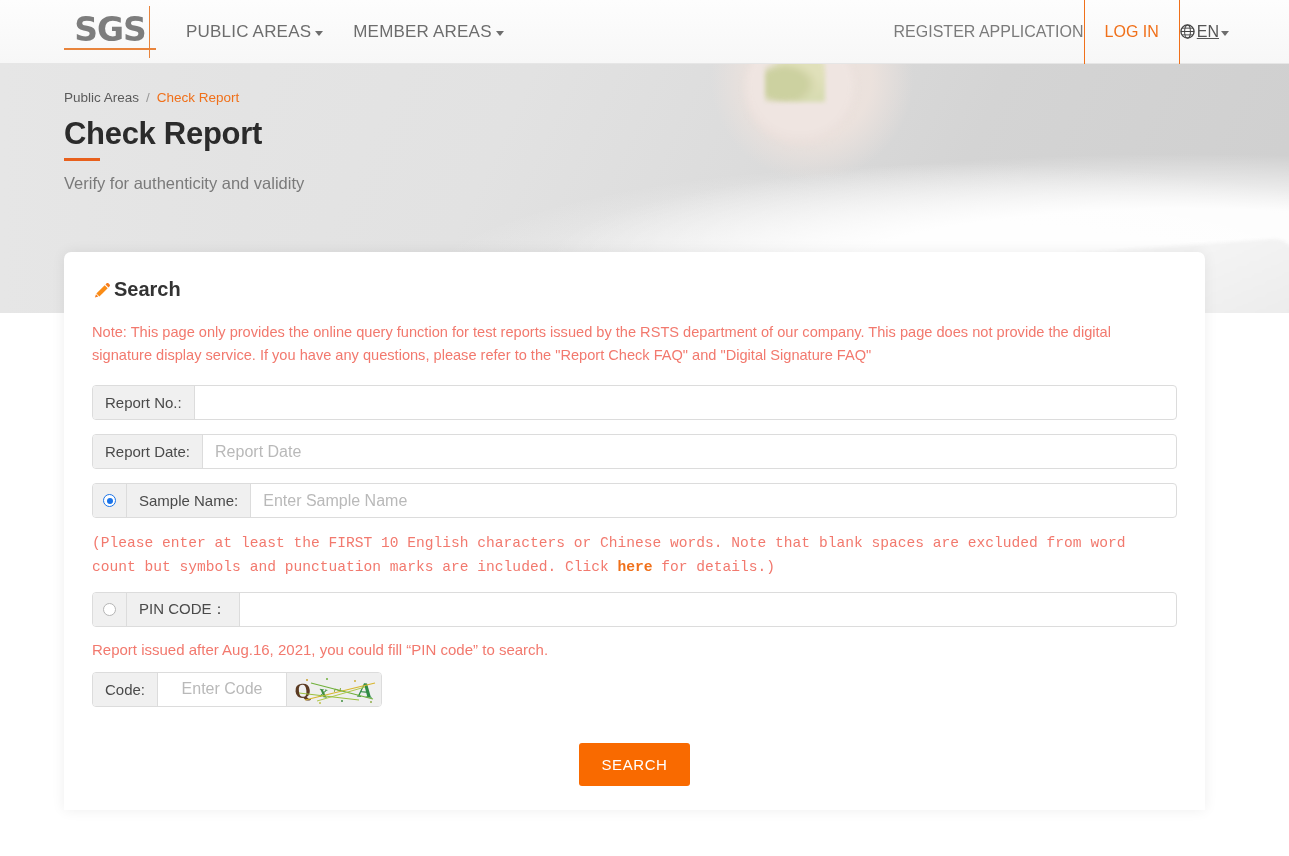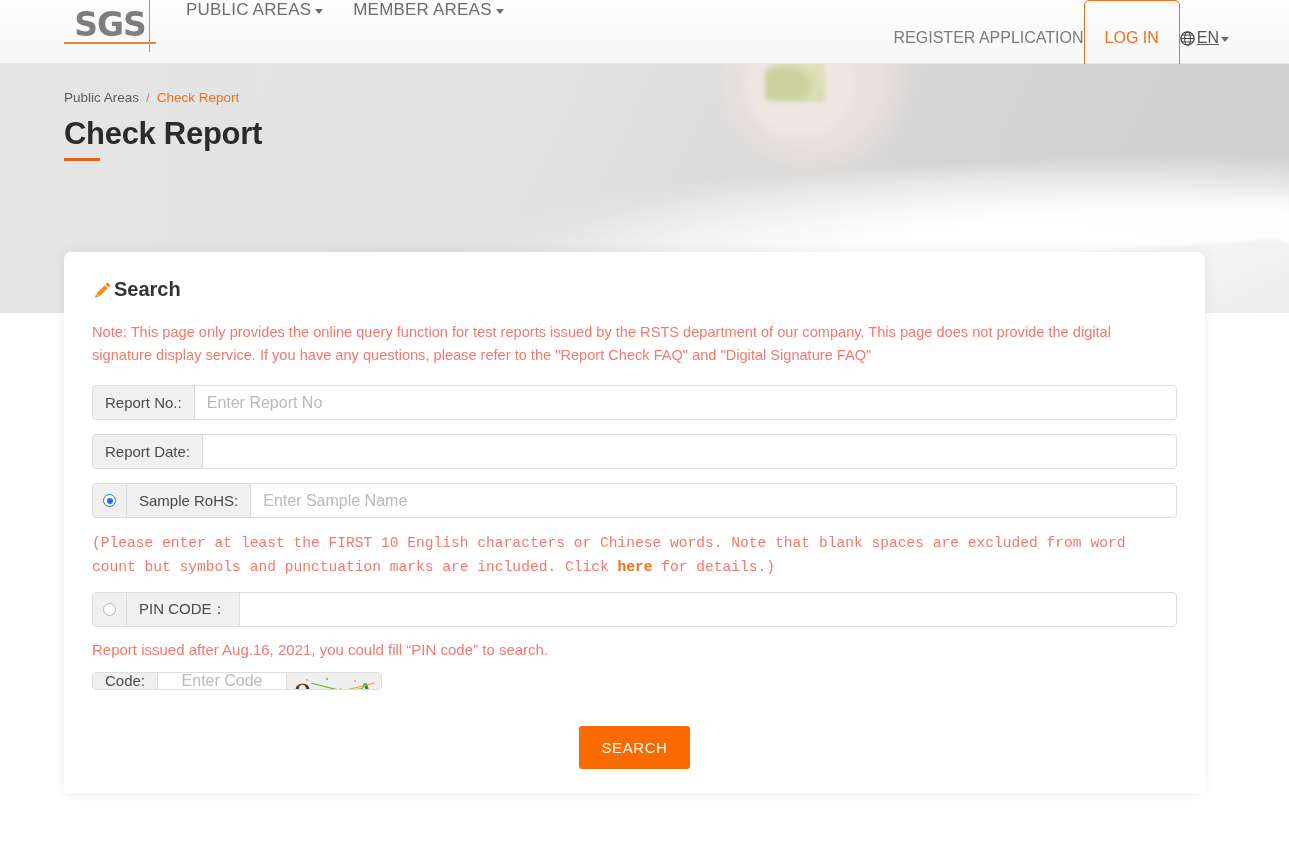--- a/index.html
+++ b/index.html
@@ -10,21 +10,21 @@
     background:#ffffff;
     overflow:hidden;
     -webkit-font-smoothing:antialiased;
   }
 
   
   .topbar{
     position:relative; height:64px; width:1289px;
     background:linear-gradient(to bottom,#fdfdfd 0%,#f7f7f7 100%);
     border-bottom:1px solid #e6e6e6;
-    display:flex; align-items:flex-start;
+    display:flex; align-items:center;
   }
   .logo-wrap{
     position:relative; width:100px; height:52px; margin-left:64px;
     display:flex; align-items:center; justify-content:center;
   }
   .logo-text{
     font-family:"DejaVu Sans", sans-serif;
     font-weight:bold; font-size:33px; letter-spacing:-1px;
     color:#7d7d7d; line-height:1; user-select:none;
     position:relative; z-index:2; left:-4px; top:-2px;
@@ -171,21 +171,21 @@
 
   .hint{
     color:#f2796e; font-size:14.6px; line-height:1.6;
     max-width:1085px; margin:9px 0 13px 0;font-family:Liberation Mono, monospace;
   }
   .hint .lnk{ color:#f0701a; font-weight:bold; cursor:pointer; }
   .hint2{ color:#f2796e; font-size:15px; margin:8px 0 14px 0; }
 
   
   .cap-grp{
-    display:flex; align-items:stretch; height:18px;
+    display:flex; align-items:stretch; height:35px;
     border:1px solid #dcdcdc; border-radius:4px; overflow:hidden; width:290px;
   }
   .cap-img{
     width:96px; background:#f0f0f0; border-left:1px solid #dcdcdc;
     position:relative; overflow:hidden;
   }
   .cap-svg{ display:block; }
 
   .btn-wrap{ display:flex; justify-content:center; padding:22px 0 24px 0; }
   .search-btn{
@@ -244,20 +244,21 @@
 
   <div class="hero-content">
     <div class="crumb">
       <span class="home">Public Areas</span>
       <span class="sep">/</span>
       <span class="cur">Check Report</span>
     </div>
     <h1 class="hero-title">Check Report</h1>
     <div class="title-rule"></div>
     <div class="hero-sub">
+      <div>Verify for authenticity and validity</div>
     </div>
   </div>
 </div>
 
 <div class="card">
 
   <div class="card-title">
     <span class="pencil">
       <svg width="20" height="20" viewBox="0 0 20 20" aria-hidden="true">
         <path d="M16.4 3.3c-.5-.5-1.3-.5-1.8 0l-1.1 1.1 3 3 1.1-1.1c.5-.5.5-1.3 0-1.8z" fill="#f57c1f"></path>
@@ -267,37 +268,37 @@
     </span>
     <span>Search</span>
   </div>
 
   <div class="note">Note: This page only provides the online query function for test reports issued by the RSTS department of our company. This page does not provide the digital signature display service. If you have any questions, please refer to the "Report Check FAQ" and "Digital Signature FAQ"</div>
 
 
   <div class="row">
     <div class="igrp">
       <div class="addon">Report No.:</div>
-      <input class="fld" type="text" placeholder="Enter Report No" style="">
     </div>
   </div>
 
   <div class="row">
     <div class="igrp">
       <div class="addon">Report Date:</div>
+      <input class="fld" type="text" placeholder="Report Date" style="">
     </div>
   </div>
 
 
   <div class="row">
     <div class="igrp">
       <div class="addon radio">
         <input class="rad" type="radio" name="mode" checked="" style="">
       </div>
-      <div class="addon">Sample RoHS:</div>
+      <div class="addon">Sample Name:</div>
       <input class="fld" type="text" placeholder="Enter Sample Name" style="">
     </div>
   </div>
 
   <div class="hint">
     <span>(Please enter at least the FIRST 10 English characters or Chinese words. Note that blank spaces are excluded from word count but symbols and punctuation marks are included. Click </span><span class="lnk">here</span><span> for details.)</span>
   </div>
 
   <div class="row">
     <div class="igrp">

